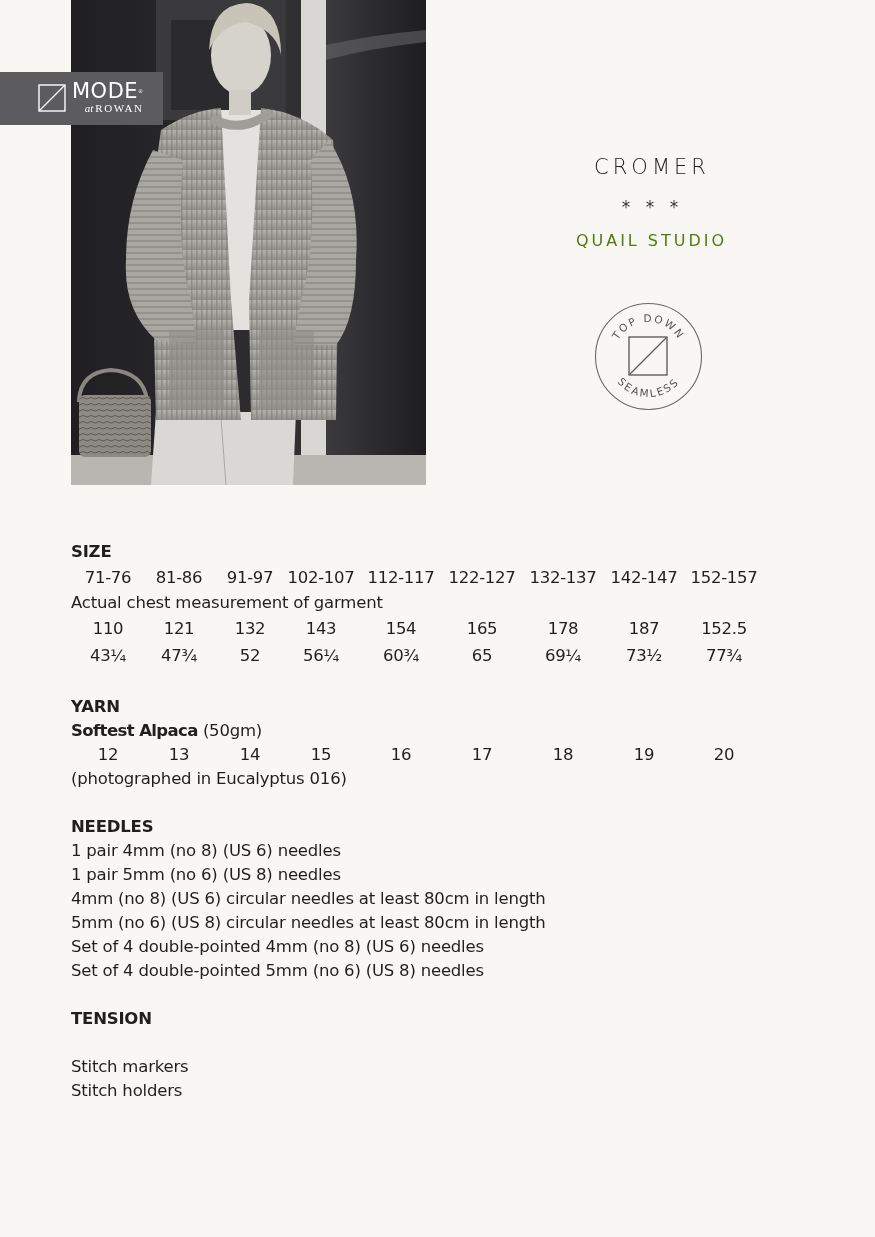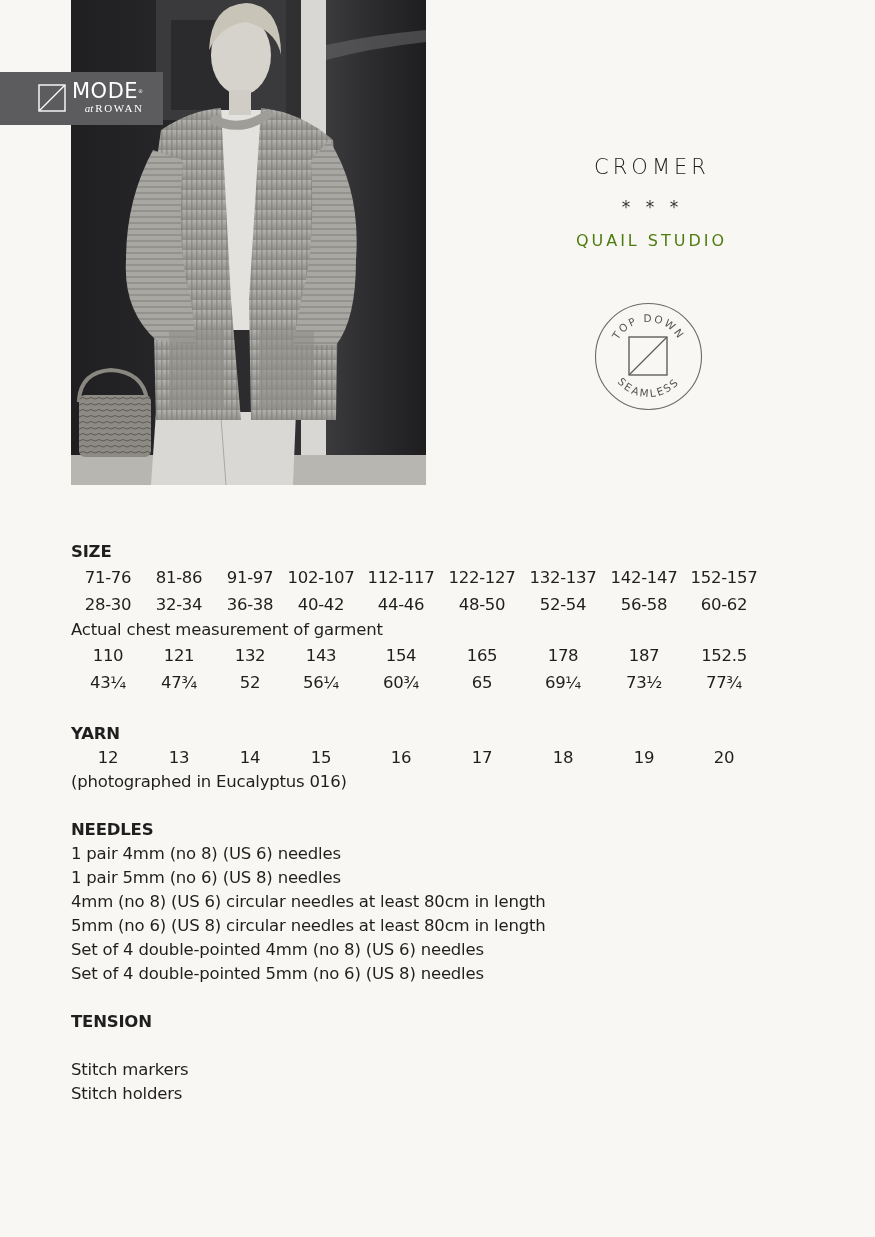--- a/index.html
+++ b/index.html
@@ -171,31 +171,20 @@
     <span class="cell" style="left:37px">71-76</span>
     <span class="cell" style="left:108px">81-86</span>
     <span class="cell" style="left:179px">91-97</span>
     <span class="cell" style="left:250px">102-107</span>
     <span class="cell" style="left:330px">112-117</span>
     <span class="cell" style="left:411px">122-127</span>
     <span class="cell" style="left:492px">132-137</span>
     <span class="cell" style="left:573px">142-147</span>
     <span class="cell" style="left:653px">152-157</span>
   </div>
-  <div class="row">
-    <span class="cell" style="left:37px">28-30</span>
-    <span class="cell" style="left:108px">32-34</span>
-    <span class="cell" style="left:179px">36-38</span>
-    <span class="cell" style="left:250px">40-42</span>
-    <span class="cell" style="left:330px">44-46</span>
-    <span class="cell" style="left:411px">48-50</span>
-    <span class="cell" style="left:492px">52-54</span>
-    <span class="cell" style="left:573px">56-58</span>
-    <span class="cell" style="left:653px">60-62</span>
-  </div>
   <div class="line">Actual chest measurement of garment</div>
   <div class="row">
     <span class="cell" style="left:37px">110</span>
     <span class="cell" style="left:108px">121</span>
     <span class="cell" style="left:179px">132</span>
     <span class="cell" style="left:250px">143</span>
     <span class="cell" style="left:330px">154</span>
     <span class="cell" style="left:411px">165</span>
     <span class="cell" style="left:492px">178</span>
     <span class="cell" style="left:573px">187</span>
@@ -209,20 +198,21 @@
     <span class="cell" style="left:330px">60¾</span>
     <span class="cell" style="left:411px">65</span>
     <span class="cell" style="left:492px">69¼</span>
     <span class="cell" style="left:573px">73½</span>
     <span class="cell" style="left:653px">77¾</span>
   </div>
 
   <div class="gap" style="height:26px"></div>
 
   <div class="section-head">YARN</div>
+  <div class="line"><b class="yarn-name">Softest Alpaca</b> <span>(50gm)</span></div>
   <div class="row tight">
     <span class="cell" style="left:37px">12</span>
     <span class="cell" style="left:108px">13</span>
     <span class="cell" style="left:179px">14</span>
     <span class="cell" style="left:250px">15</span>
     <span class="cell" style="left:330px">16</span>
     <span class="cell" style="left:411px">17</span>
     <span class="cell" style="left:492px">18</span>
     <span class="cell" style="left:573px">19</span>
     <span class="cell" style="left:653px">20</span>

